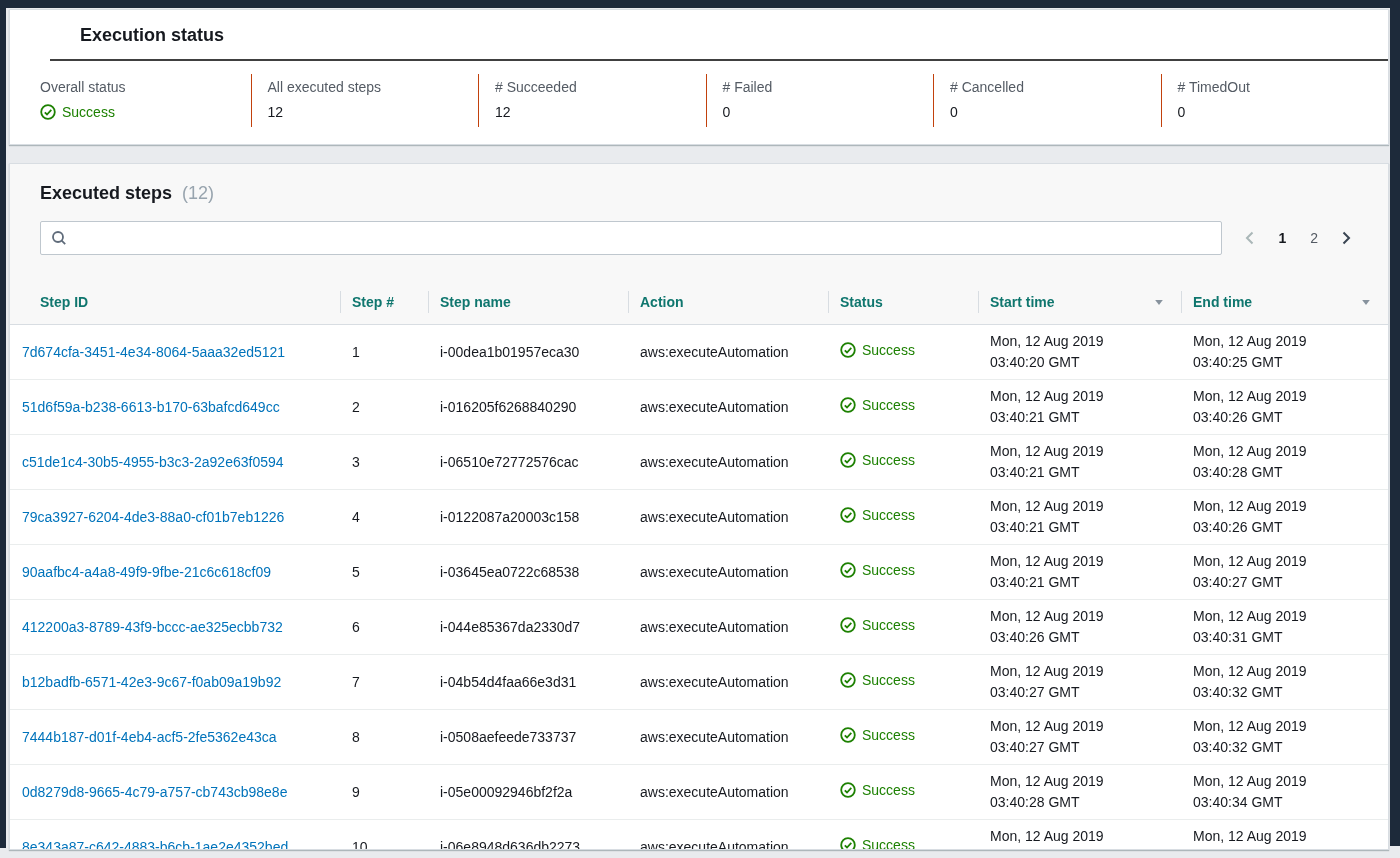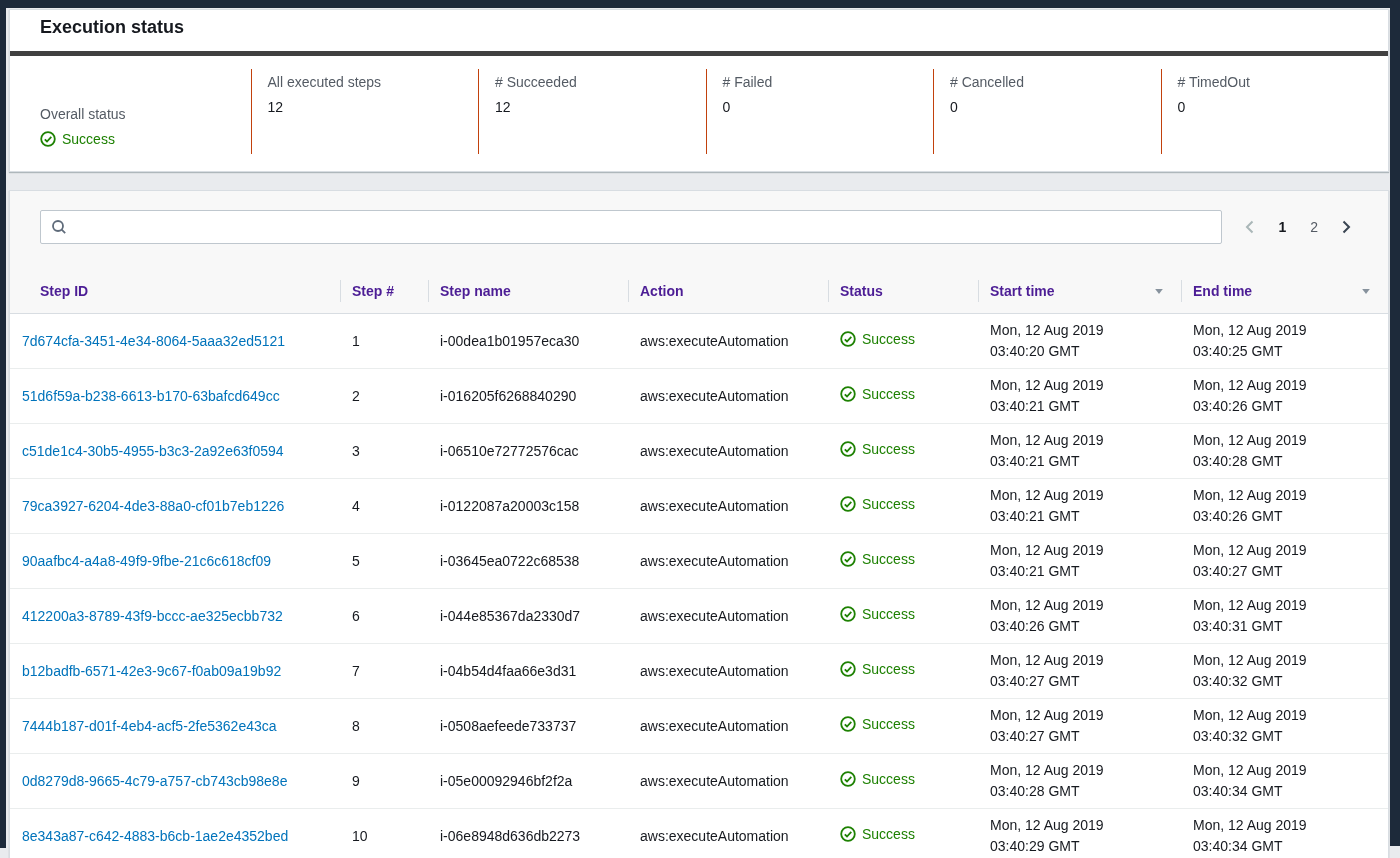--- a/index.html
+++ b/index.html
@@ -20,26 +20,26 @@
 
   .page { position: absolute; top: 9px; left: 9px; width: 1380px; }
 
   .panel {
     background: #ffffff;
     border: 1px solid #d8dde2;
     box-shadow: 0 1px 1px rgba(0,28,36,0.25);
   }
 
   
-  .panel-head { padding: 7px 30px 13px 30px; border-bottom: 5px solid #404040; }
+  .panel-head { padding: 15px 30px 13px 30px; border-bottom: 2px solid #404040; margin-left: 40px; }
   .panel-title { font-size: 18px; font-weight: bold; color: #16191f; }
 
   .stats { display: flex; padding: 13px 0 17px 0; }
   .stat { flex: 1; padding: 5px 16px 4px 16px; border-left: 1px solid #c2410c; }
-  .stat:first-child { border-left: none; padding-left: 30px; margin-top: 32px; }
+  .stat:first-child { border-left: none; padding-left: 30px; }
   .stat-label { color: #545b64; font-size: 14px; }
   .stat-value { margin-top: 9px; font-size: 14px; color: #16191f; }
   .status-inline { display: inline-flex; align-items: center; gap: 6px; color: #1d8102; }
   .status-inline svg { flex: 0 0 auto; }
 
   
   .steps-panel { margin-top: 18px; height: 687px; overflow: hidden; }
   .steps-head { background: #f8f8f8; padding: 19px 30px 25px 30px; }
   .steps-title-row { display: flex; align-items: baseline; gap: 10px; margin-bottom: 17px; }
   .steps-title { font-size: 18px; font-weight: bold; color: #16191f; }
@@ -69,21 +69,21 @@
     padding: 4px 8px;
   }
   .page-btn.current { font-weight: bold; color: #16191f; }
   .chev-btn { background: none; border: none; cursor: pointer; padding: 4px 4px; display: flex; align-items: center; }
 
   
   table { width: 100%; border-collapse: collapse; table-layout: fixed; }
   thead th {
     background: #f8f8f8;
     text-align: left;
-    font-size: 14px; font-weight: bold; color: #4c1d95;
+    font-size: 14px; font-weight: bold; color: #0f766e;
     padding: 0;
     border-bottom: 1px solid #d8dde2;
     height: 44px;
     position: relative;
   }
   thead th .th-inner { display: flex; align-items: center; justify-content: space-between; padding: 0 16px 0 12px; }
   thead th:first-child .th-inner { padding-left: 30px; }
   thead th:not(:first-child)::before {
     content: ""; position: absolute; left: 0; top: 11px; bottom: 11px; width: 1px; background: #d8dde2;
   }
@@ -145,20 +145,24 @@
       </div>
       <div class="stat">
         <div class="stat-label"># TimedOut</div>
         <div class="stat-value">0</div>
       </div>
     </div>
   </section>
 
   <section class="panel steps-panel">
     <div class="steps-head">
+      <div class="steps-title-row">
+        <span class="steps-title">Executed steps</span>
+        <span class="steps-count">(12)</span>
+      </div>
       <div class="controls">
         <div class="search-box">
           <svg width="16" height="16" viewBox="0 0 16 16">
               <circle cx="7" cy="7" r="5" fill="none" stroke="#5f6b7a" stroke-width="1.8"></circle>
               <line x1="10.7" y1="10.7" x2="14.2" y2="14.2" stroke="#5f6b7a" stroke-width="1.8"></line>
             </svg>
           <input type="text" placeholder="" style="">
         </div>
         <div class="pagination">
           <button class="chev-btn">

